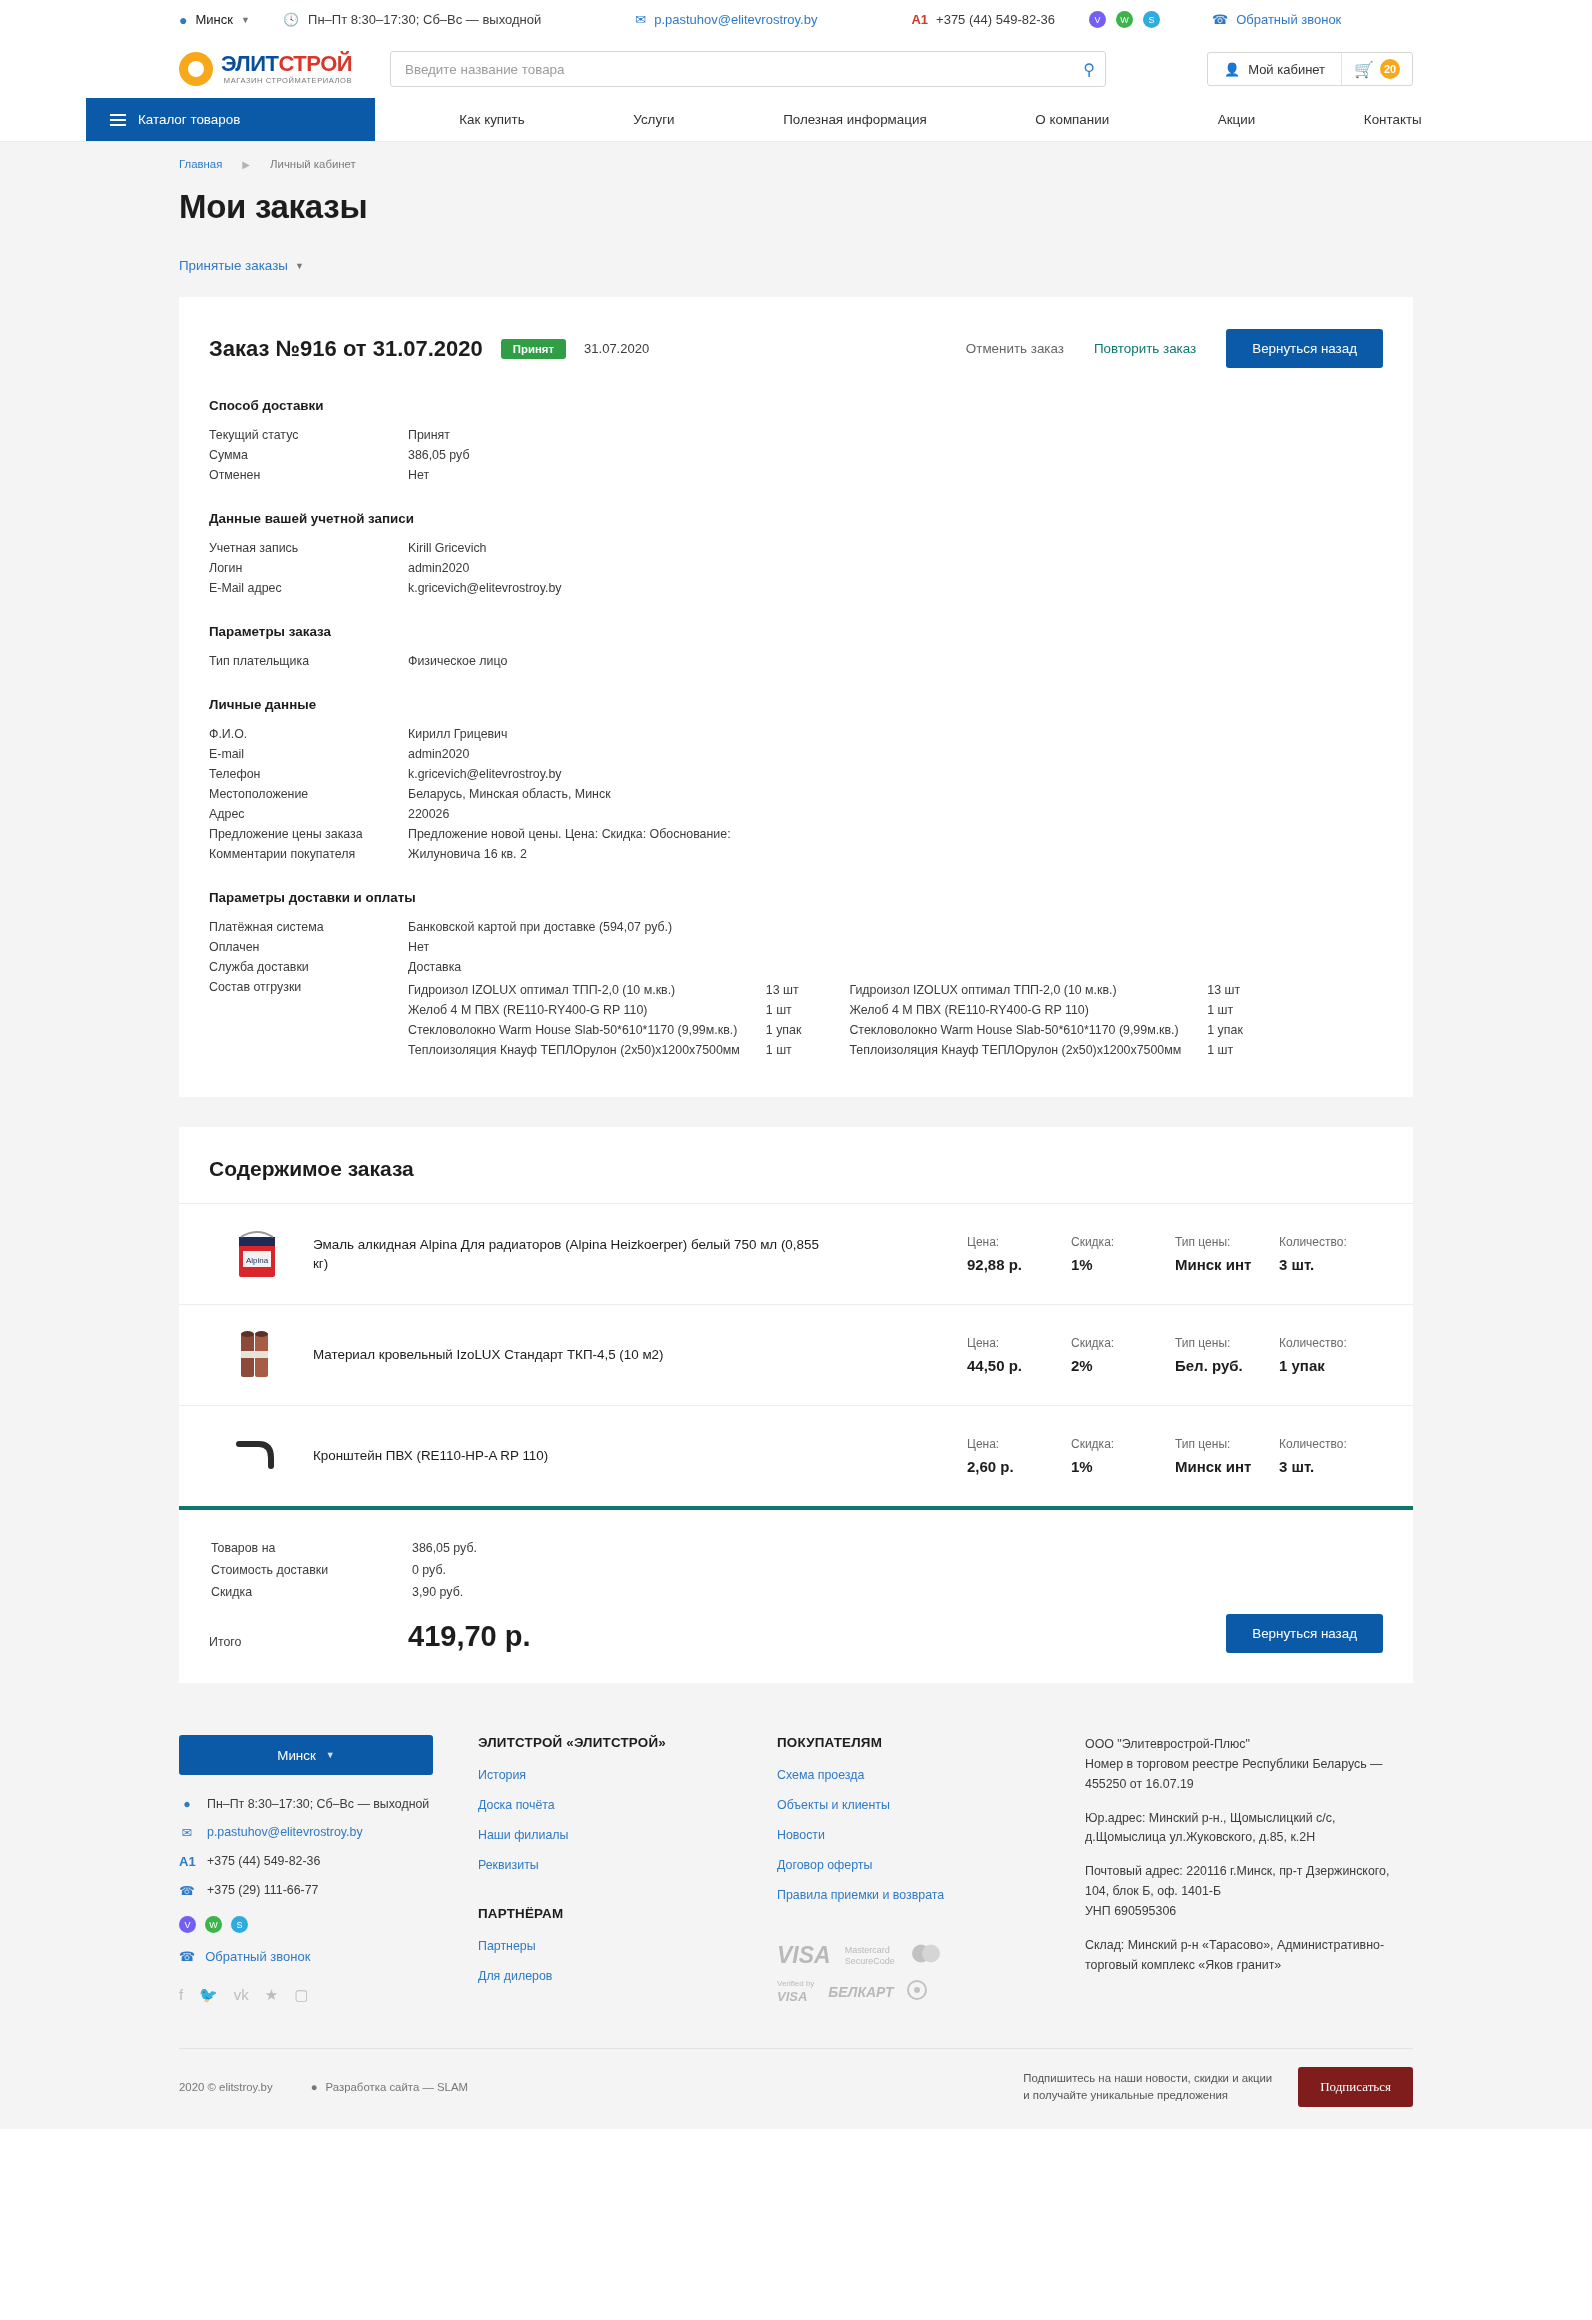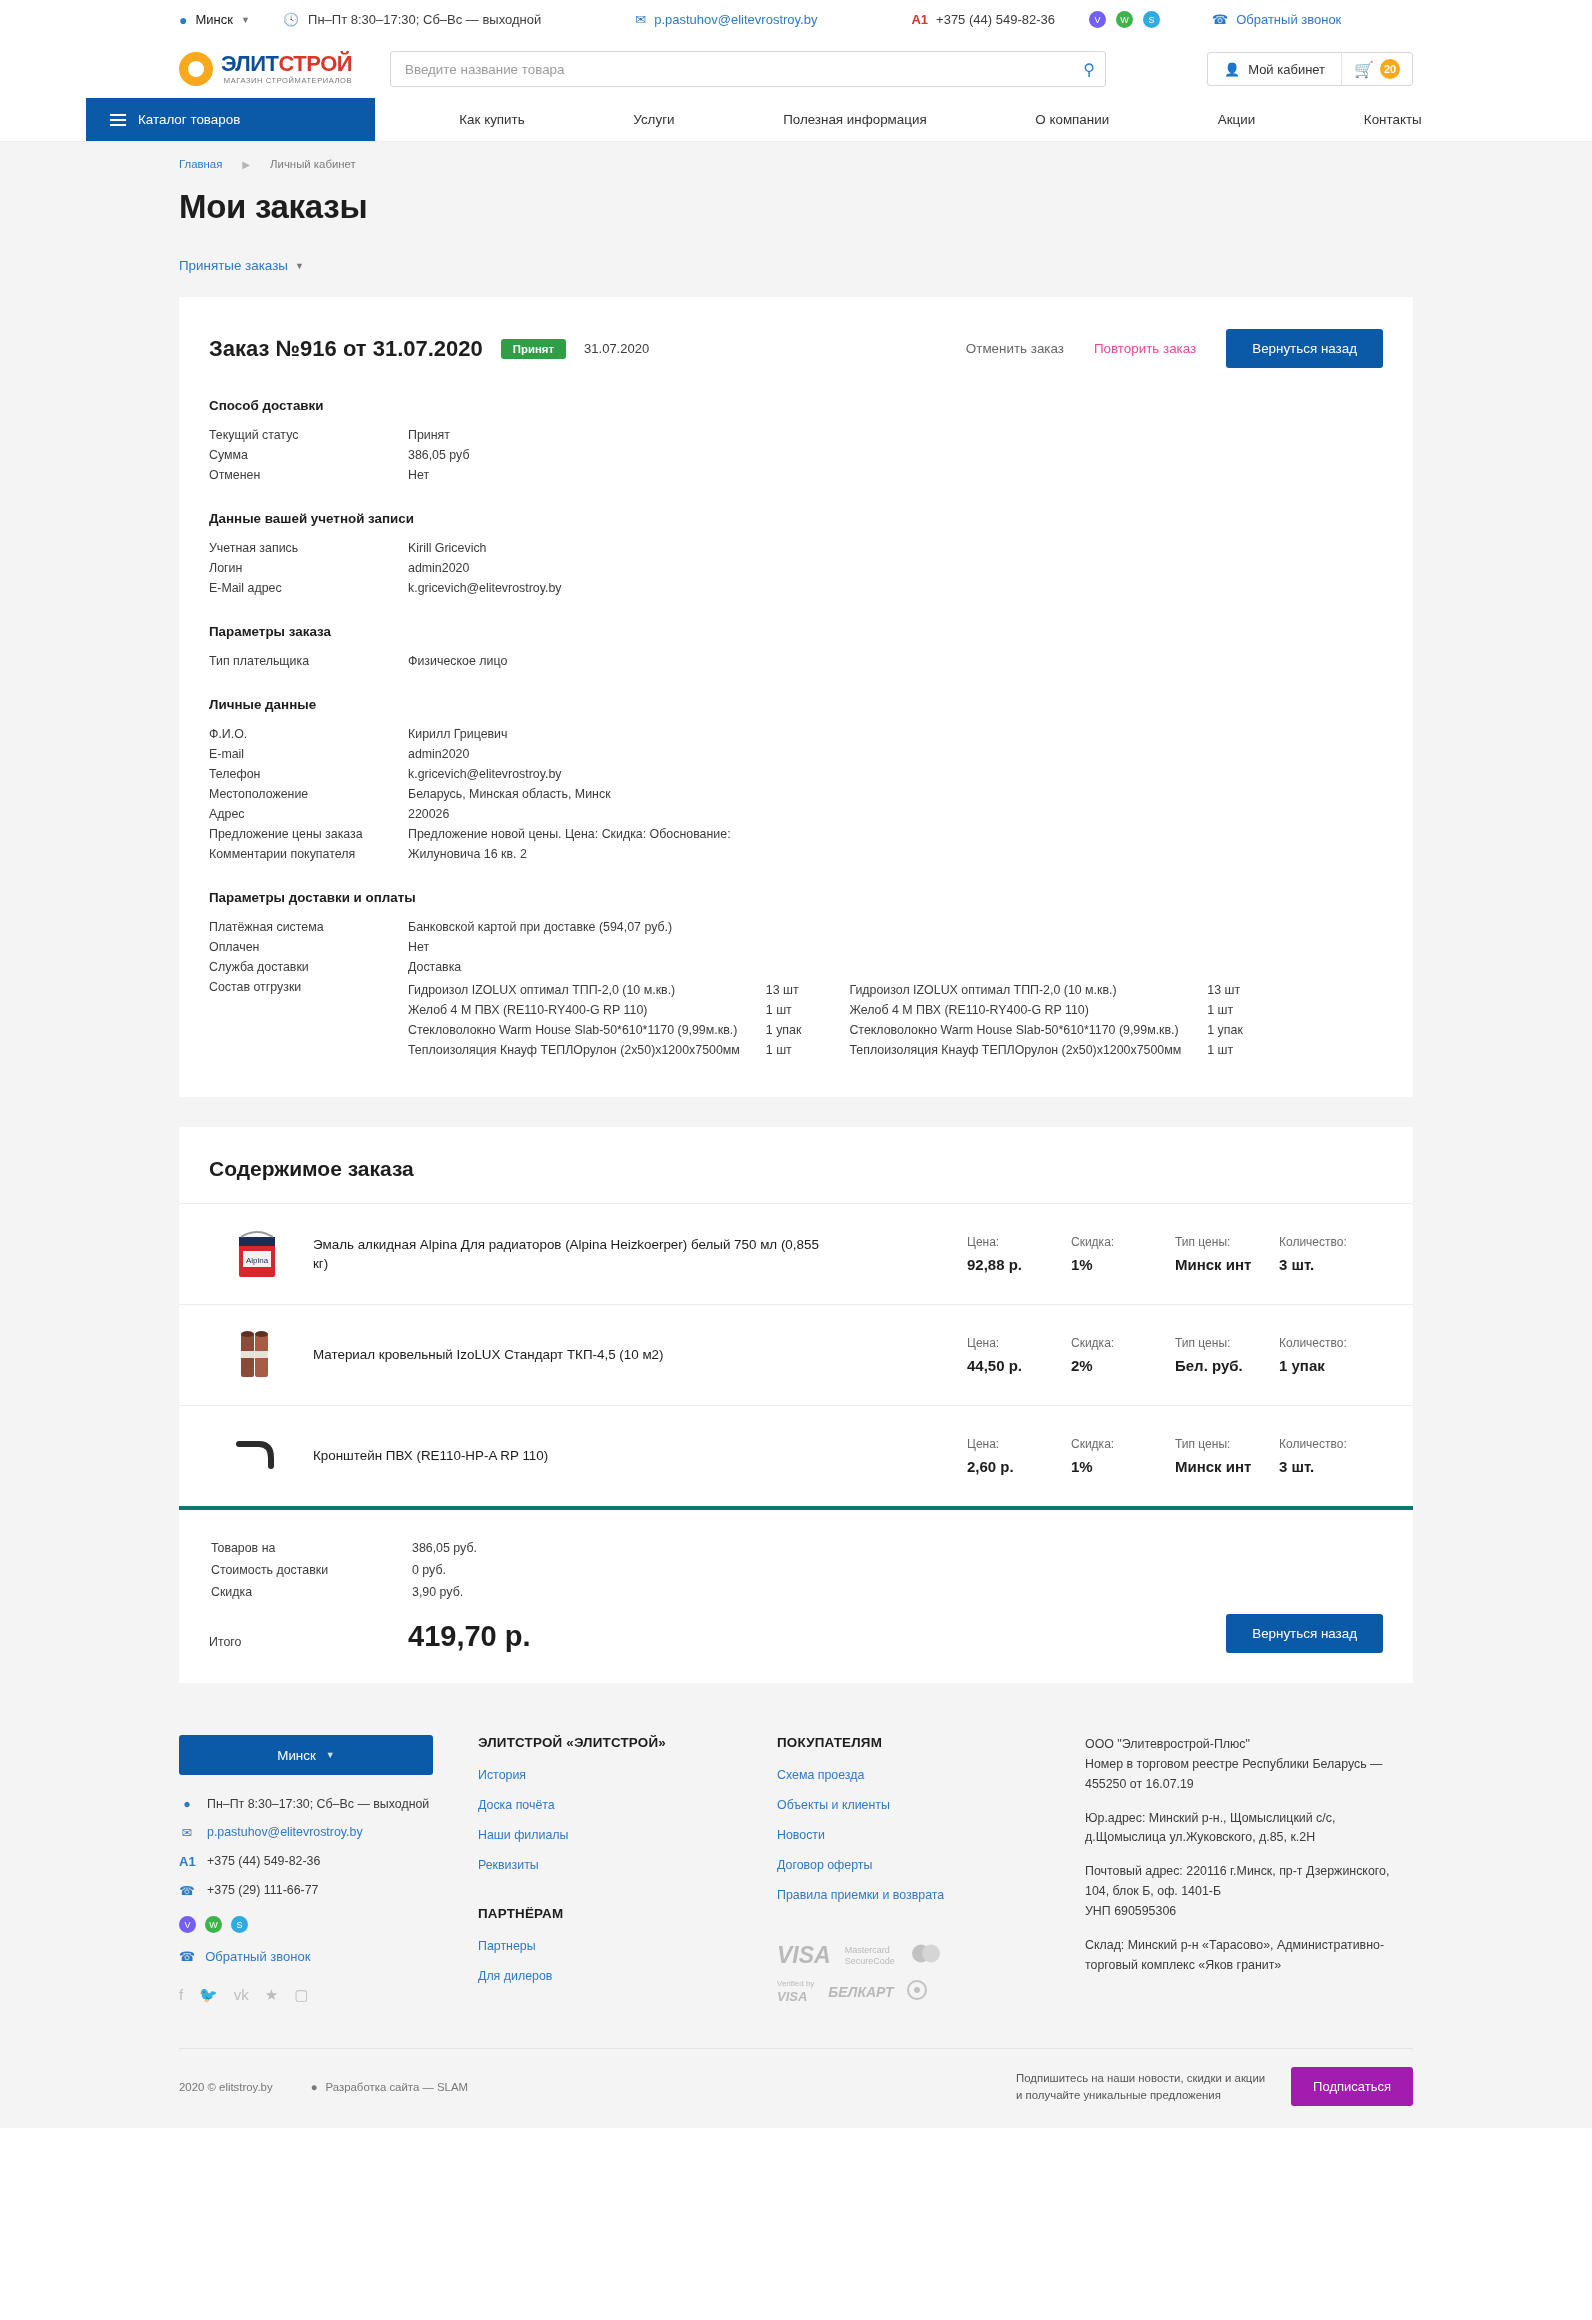--- a/index.html
+++ b/index.html
@@ -130,21 +130,21 @@
   }
 
   .order-head { display:flex; align-items:center; gap:18px; margin-bottom: 30px;}
   .order-head h2 { font-size: 22px; font-weight:bold; color:#1d1d1d;}
   .pill {
     background:#2f9e44; color:#fff; font-size:11.4px; font-weight:bold;
     padding: 4px 12px; border-radius:3px;
   }
   .order-date { font-size:13px; color:#3c3c3c; }
   .order-actions { margin-left:auto; display:flex; align-items:center; gap: 30px; }
-  .order-actions .lnk { font-size:13.4px; color:#ec4899; cursor:pointer;}
+  .order-actions .lnk { font-size:13.4px; color:#0f766e; cursor:pointer;}
   .order-actions .lnk.grey { color:#666; }
   .btn-blue {
     background:#0a5aa8; color:#fff; font-size:13.4px;
     padding: 12px 26px; border-radius:3px; border:none;
     font-family:"Liberation Sans", sans-serif; cursor:pointer;
   }
 
   .sec-title { font-size: 13.4px; font-weight:bold; color:#1d1d1d; margin: 26px 0 12px; }
   .sec-title.first { margin-top: 0; }
 
@@ -220,21 +220,21 @@
   .footer-bottom {
     margin-top: 44px;
     border-top: 1px solid #e2e2e2;
     padding: 18px 0 22px;
     display:flex; align-items:center;
     font-size:11.4px; color:#777;
   }
   .footer-bottom .dev { margin-left: 38px; display:flex; align-items:center; gap:8px;}
   .subscribe { margin-left:auto; display:flex; align-items:center; gap: 26px;}
   .subscribe .txt { font-size:11.4px; color:#555; line-height:1.5; text-align:left;}
-  .btn-sub { background:#a21caf; color:#fff; border:none; border-radius:3px; padding: 12px 22px; font-size:13px; font-family:Liberation Sans, sans-serif; cursor:pointer;}
+  .btn-sub { background:#7f1d1d; color:#fff; border:none; border-radius:3px; padding: 12px 22px; font-size:13px; font-family:Liberation Serif, serif; cursor:pointer;}
 </style>
 </head>
 <body>
 
 <div class="topbar">
   <div class="seg city">
     <span class="pin">●</span>
     <span>Минск</span>
     <span class="caret">▼</span>
   </div>

